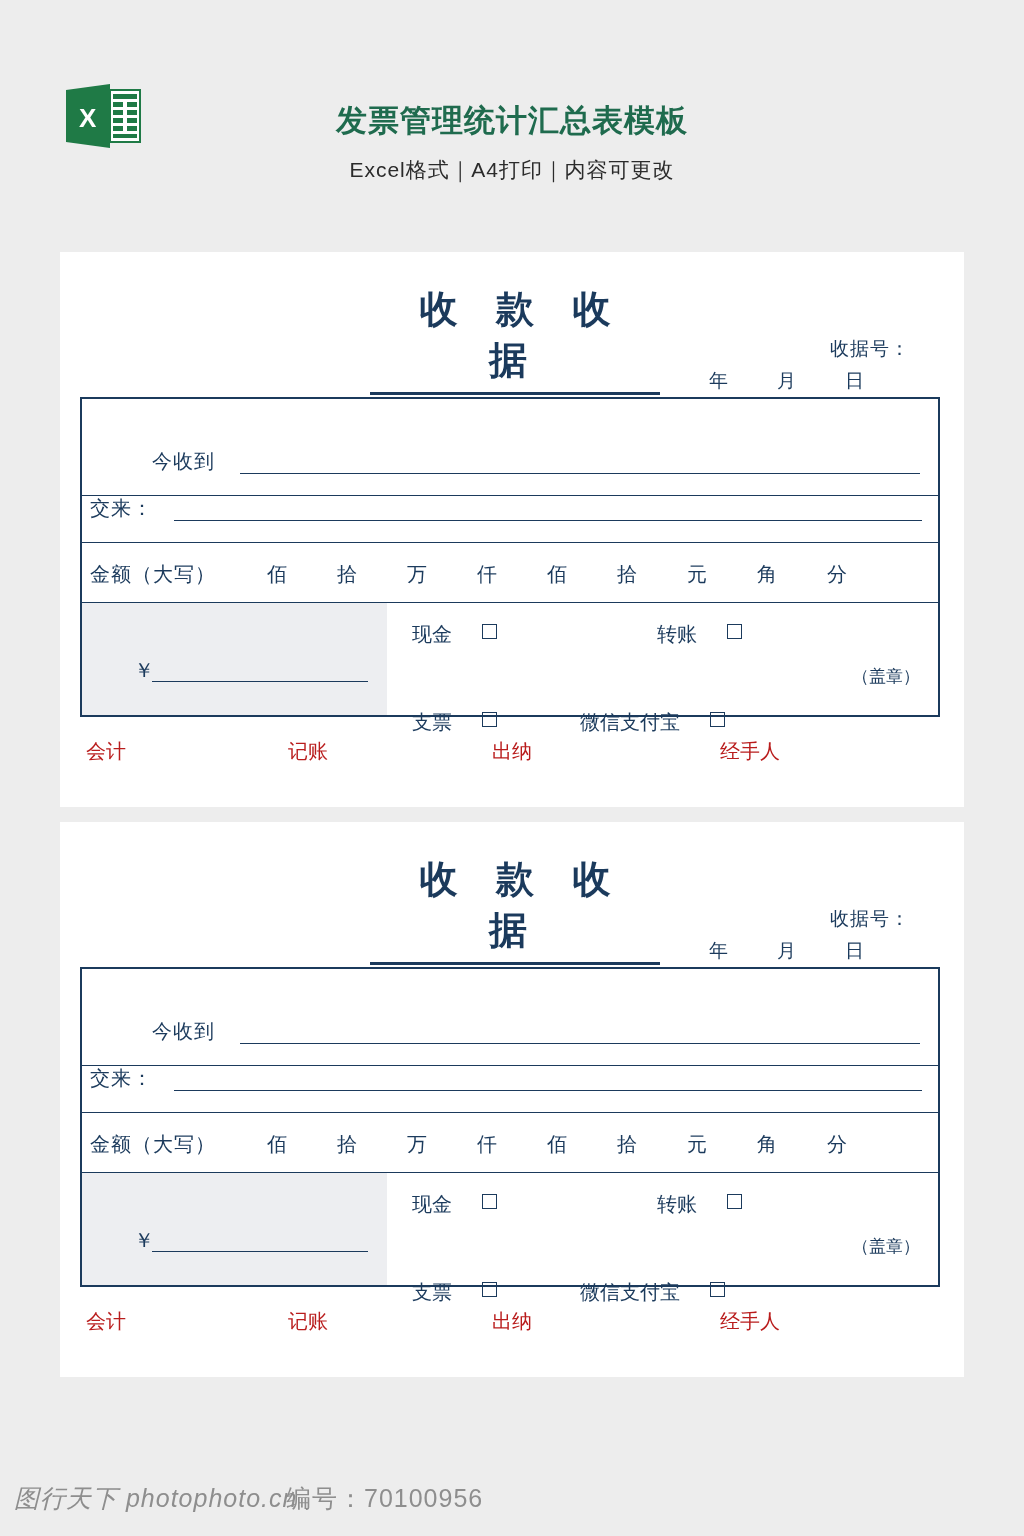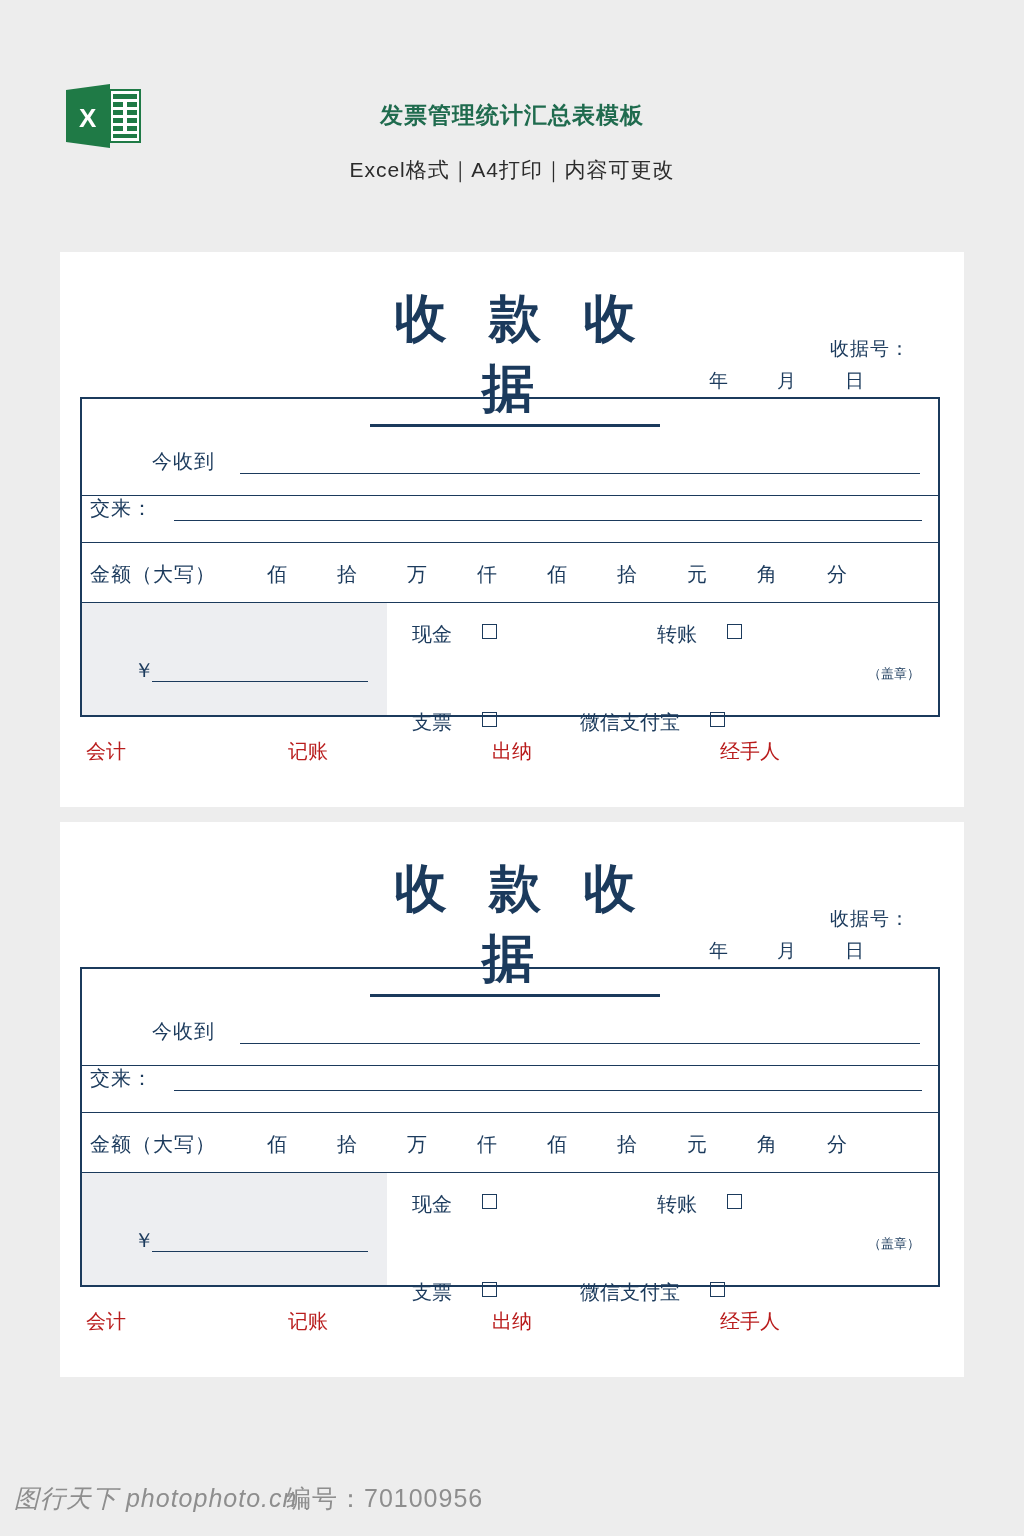--- a/index.html
+++ b/index.html
@@ -31,21 +31,21 @@
   }
   .logo svg { display: block; }
 
   .head-title {
     position: absolute;
     left: 0;
     right: 0;
     top: 100px;
     text-align: center;
     color: #1f6b4e;
-    font-size: 23px;
+    font-size: 31px;
     font-weight: bold;
     letter-spacing: 1px;
   }
   .head-sub {
     position: absolute;
     left: 0;
     right: 0;
     top: 156px;
     text-align: center;
     color: #2b2b2b;
@@ -63,25 +63,26 @@
   #card1 { top: 252px; height: 555px; }
   #card2 { top: 822px; height: 555px; }
 
   .rtitle {
     position: absolute;
     left: 310px;
     top: 32px;
     width: 290px;
     text-align: center;
     color: #1b3a5c;
-    font-size: 52px;
+    font-size: 38px;
     font-weight: bold;
     letter-spacing: 14px;
     text-indent: 14px;
     border-bottom: 3px solid #1b3a5c;
+    padding-bottom: 6px;
   }
 
   .rno {
     position: absolute;
     right: 54px;
     top: 84px;
     color: #1b3a5c;
     font-size: 19px;
     letter-spacing: 1px;
   }
@@ -225,21 +226,21 @@
   .p-cash { left: 0; }
   .p-transfer { left: 200px; margin-left: 45px; }
   .p-cheque { left: 0; }
   .p-wechat { left: 168px; }
 
   .seal {
     position: absolute;
     right: 18px;
     top: 62px;
     color: #1b3a5c;
-    font-size: 13px;
+    font-size: 17px;
   }
 
   .signrow {
     position: absolute;
     left: 20px;
     top: 486px;
     width: 860px;
     height: 30px;
     color: #b91c1c;
     font-size: 20px;

